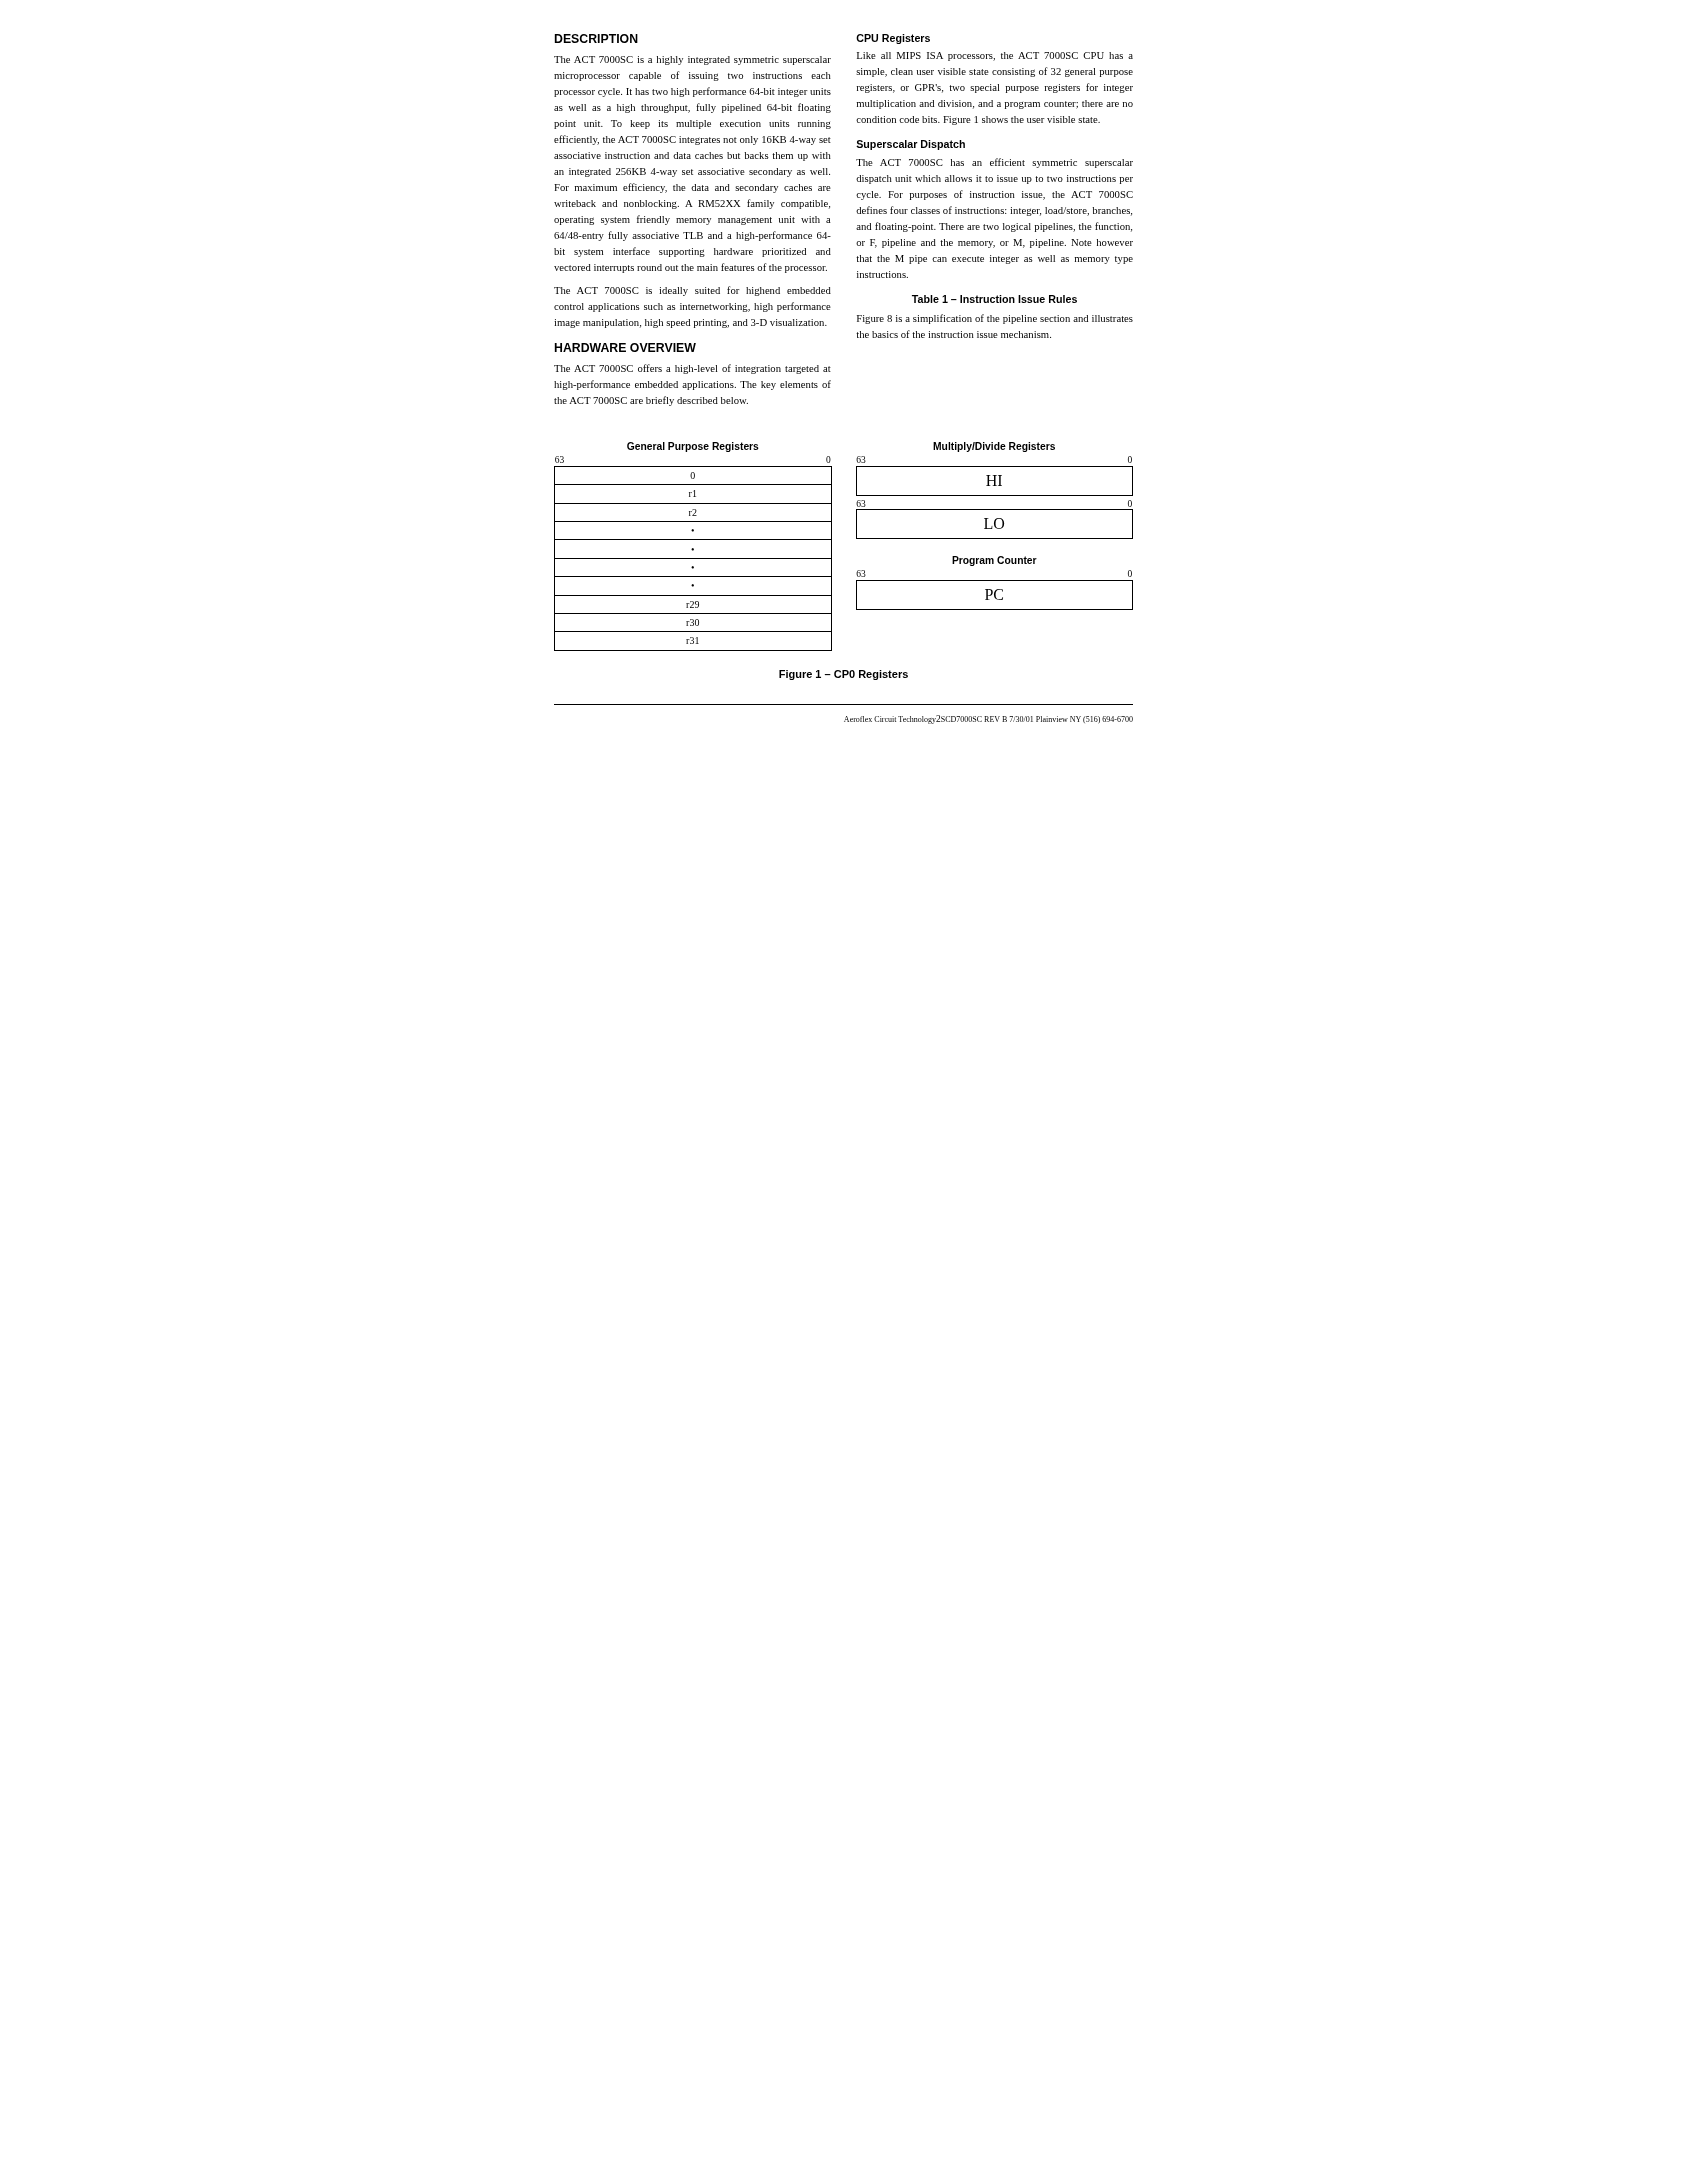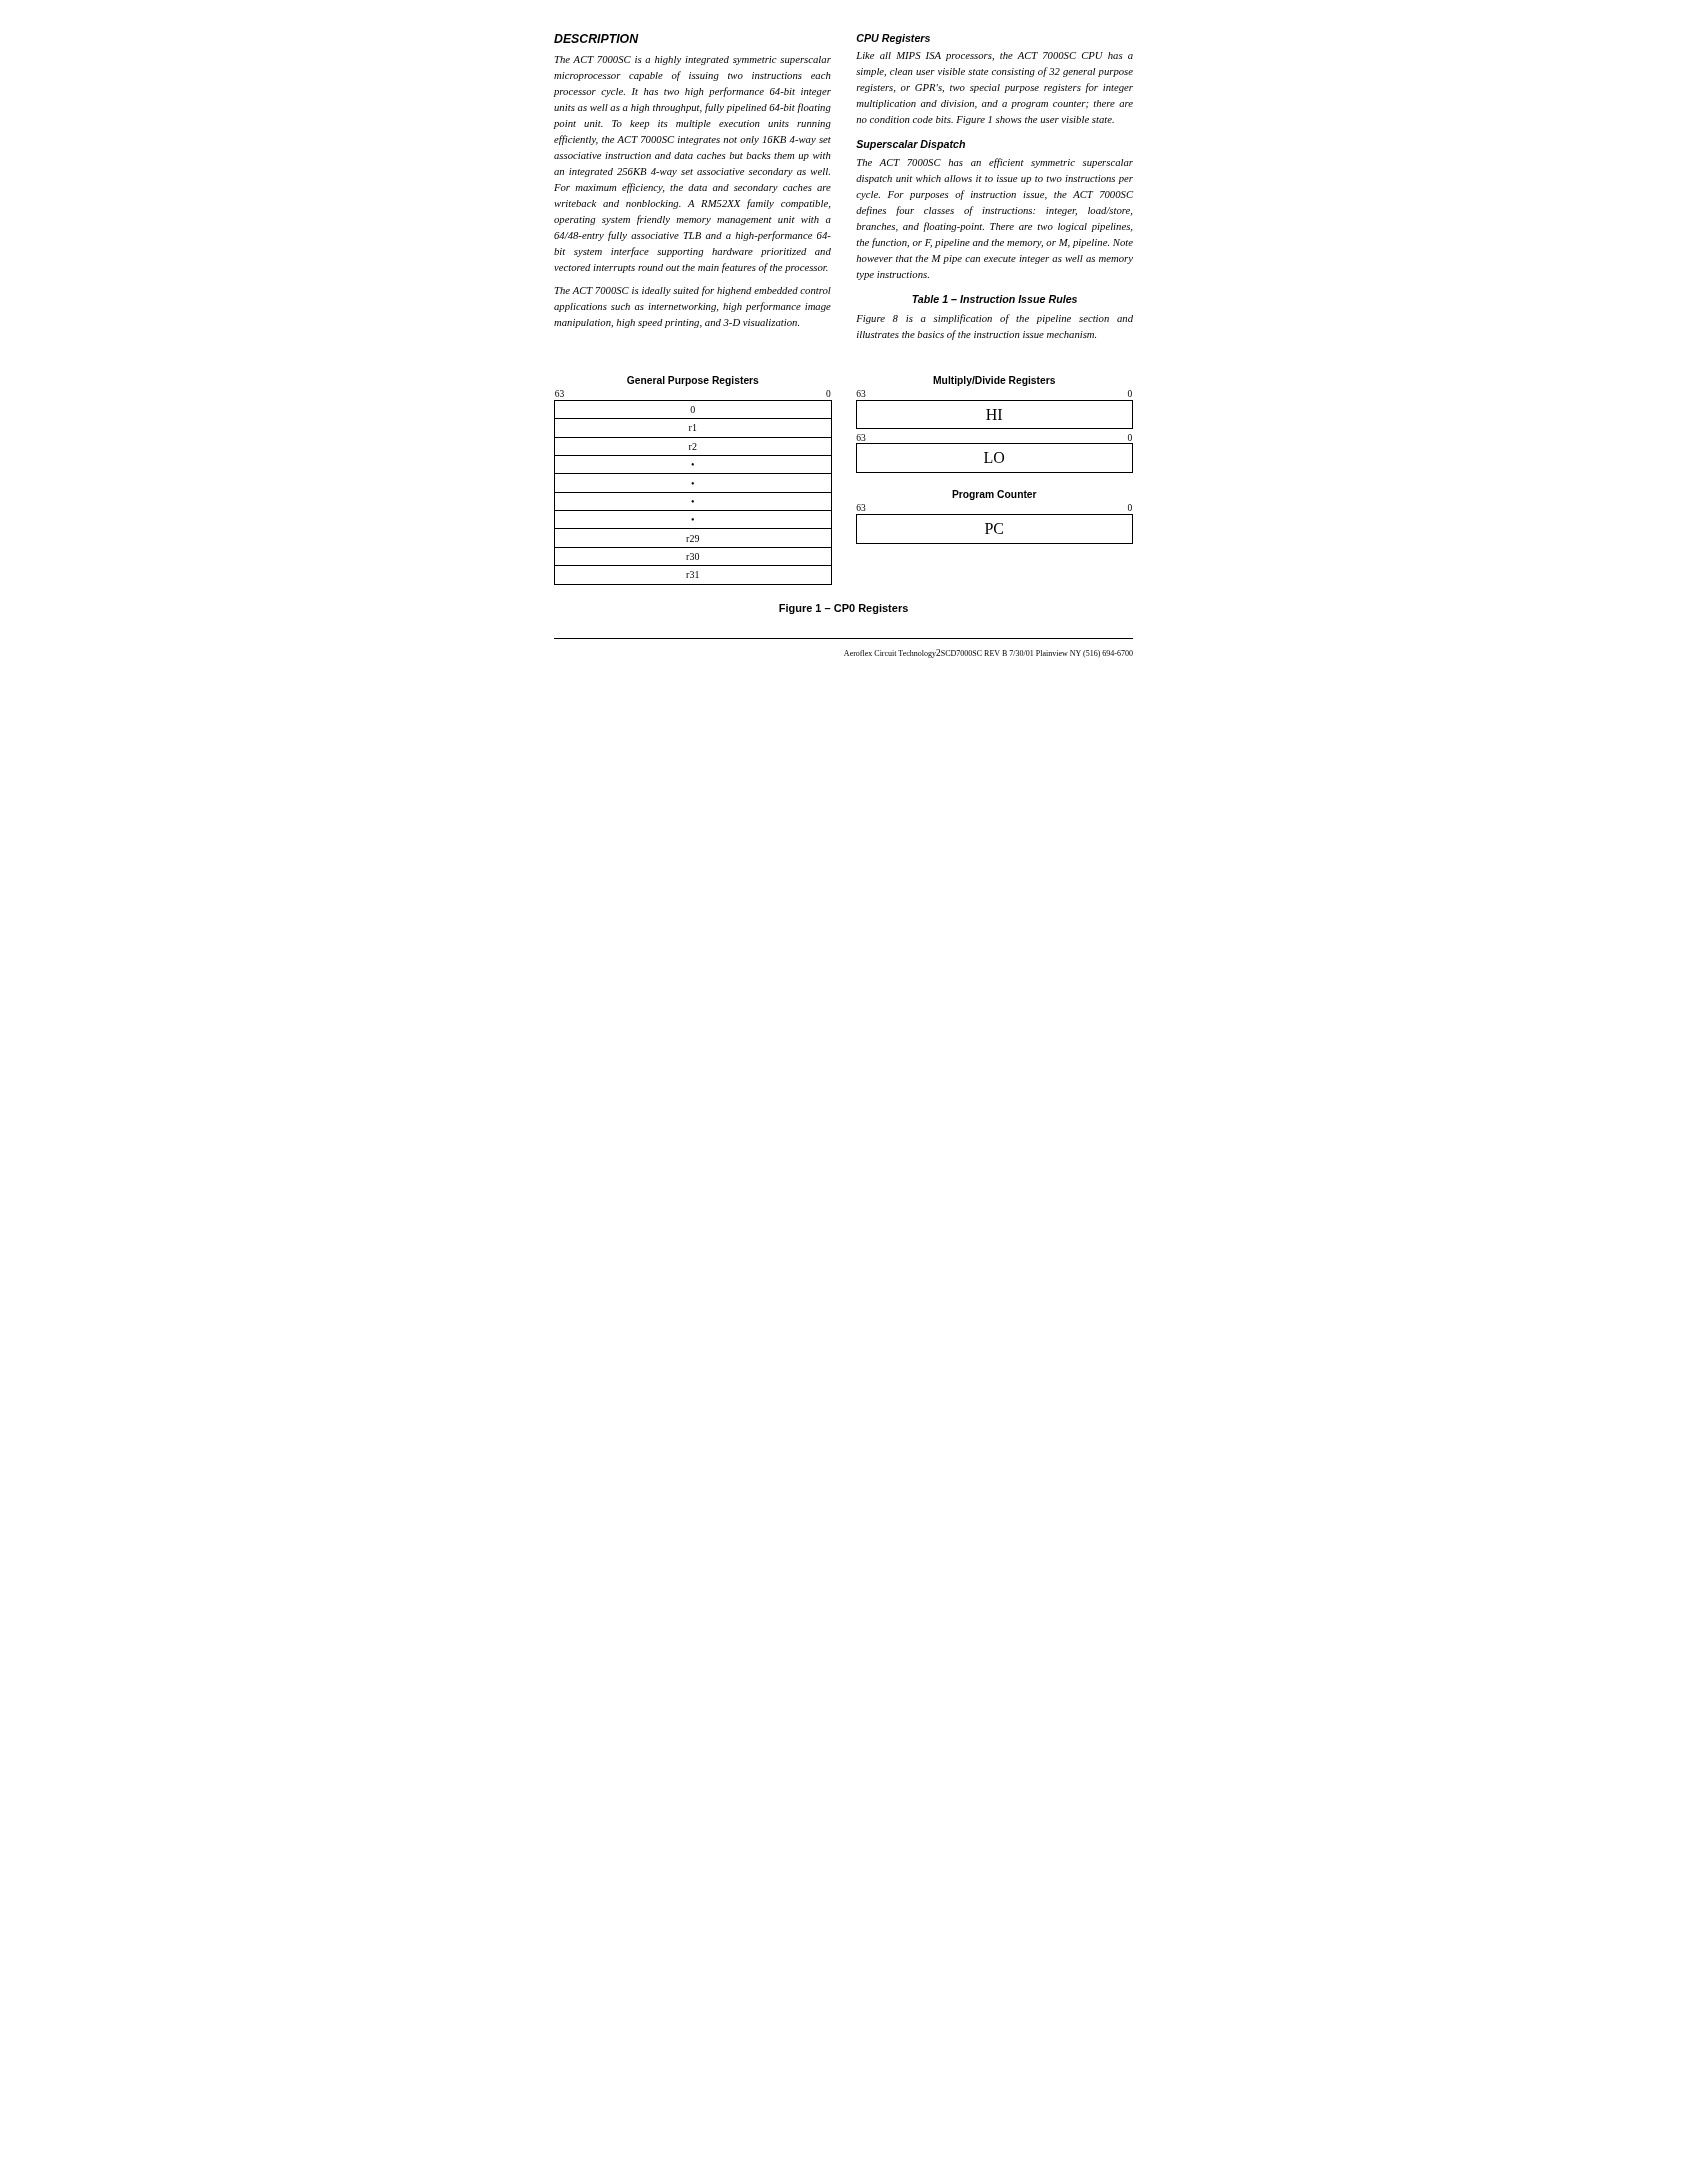--- a/index.html
+++ b/index.html
@@ -40,21 +40,20 @@
       font-family: Arial, sans-serif;
     }
     p {
       text-align: justify;
       line-height: 1.5;
       margin-bottom: 6.4px;
       font-size: 10.7px;
     }
     .section {
       margin-bottom: 11px;
-      font-style: italic;
     }
     
     .table-title {
       text-align: center;
       font-weight: bold;
       font-size: 10.7px;
       margin: 9.5px 0 4.8px 0;
       font-family: Arial, sans-serif;
     }
     .issue-table {
@@ -157,20 +156,24 @@
 
   <div class="two-col">
 
     <div class="col-left">
       <div class="section">
         <h2>DESCRIPTION</h2>
         <p>The ACT 7000SC is a highly integrated symmetric superscalar microprocessor capable of issuing two instructions each processor cycle. It has two high performance 64-bit integer units as well as a high throughput, fully pipelined 64-bit floating point unit. To keep its multiple execution units running efficiently, the ACT 7000SC integrates not only 16KB 4-way set associative instruction and data caches but backs them up with an integrated 256KB 4-way set associative secondary as well. For maximum efficiency, the data and secondary caches are writeback and nonblocking. A RM52XX family compatible, operating system friendly memory management unit with a 64/48-entry fully associative TLB and a high-performance 64-bit system interface supporting hardware prioritized and vectored interrupts round out the main features of the processor.</p>
         <p>The ACT 7000SC is ideally suited for highend embedded control applications such as internetworking, high performance image manipulation, high speed printing, and 3-D visualization.</p>
       </div>
 
+      <div class="section">
+        <h2>HARDWARE OVERVIEW</h2>
+        <p>The ACT 7000SC offers a high-level of integration targeted at high-performance embedded applications. The key elements of the ACT 7000SC are briefly described below.</p>
+      </div>
     </div>
 
     <div class="col-right">
       <div class="section">
         <h3>CPU Registers</h3>
         <p>Like all MIPS ISA processors, the ACT 7000SC CPU has a simple, clean user visible state consisting of 32 general purpose registers, or GPR's, two special purpose registers for integer multiplication and division, and a program counter; there are no condition code bits. Figure 1 shows the user visible state.</p>
       </div>
 
       <div class="section">
         <h3>Superscalar Dispatch</h3>

